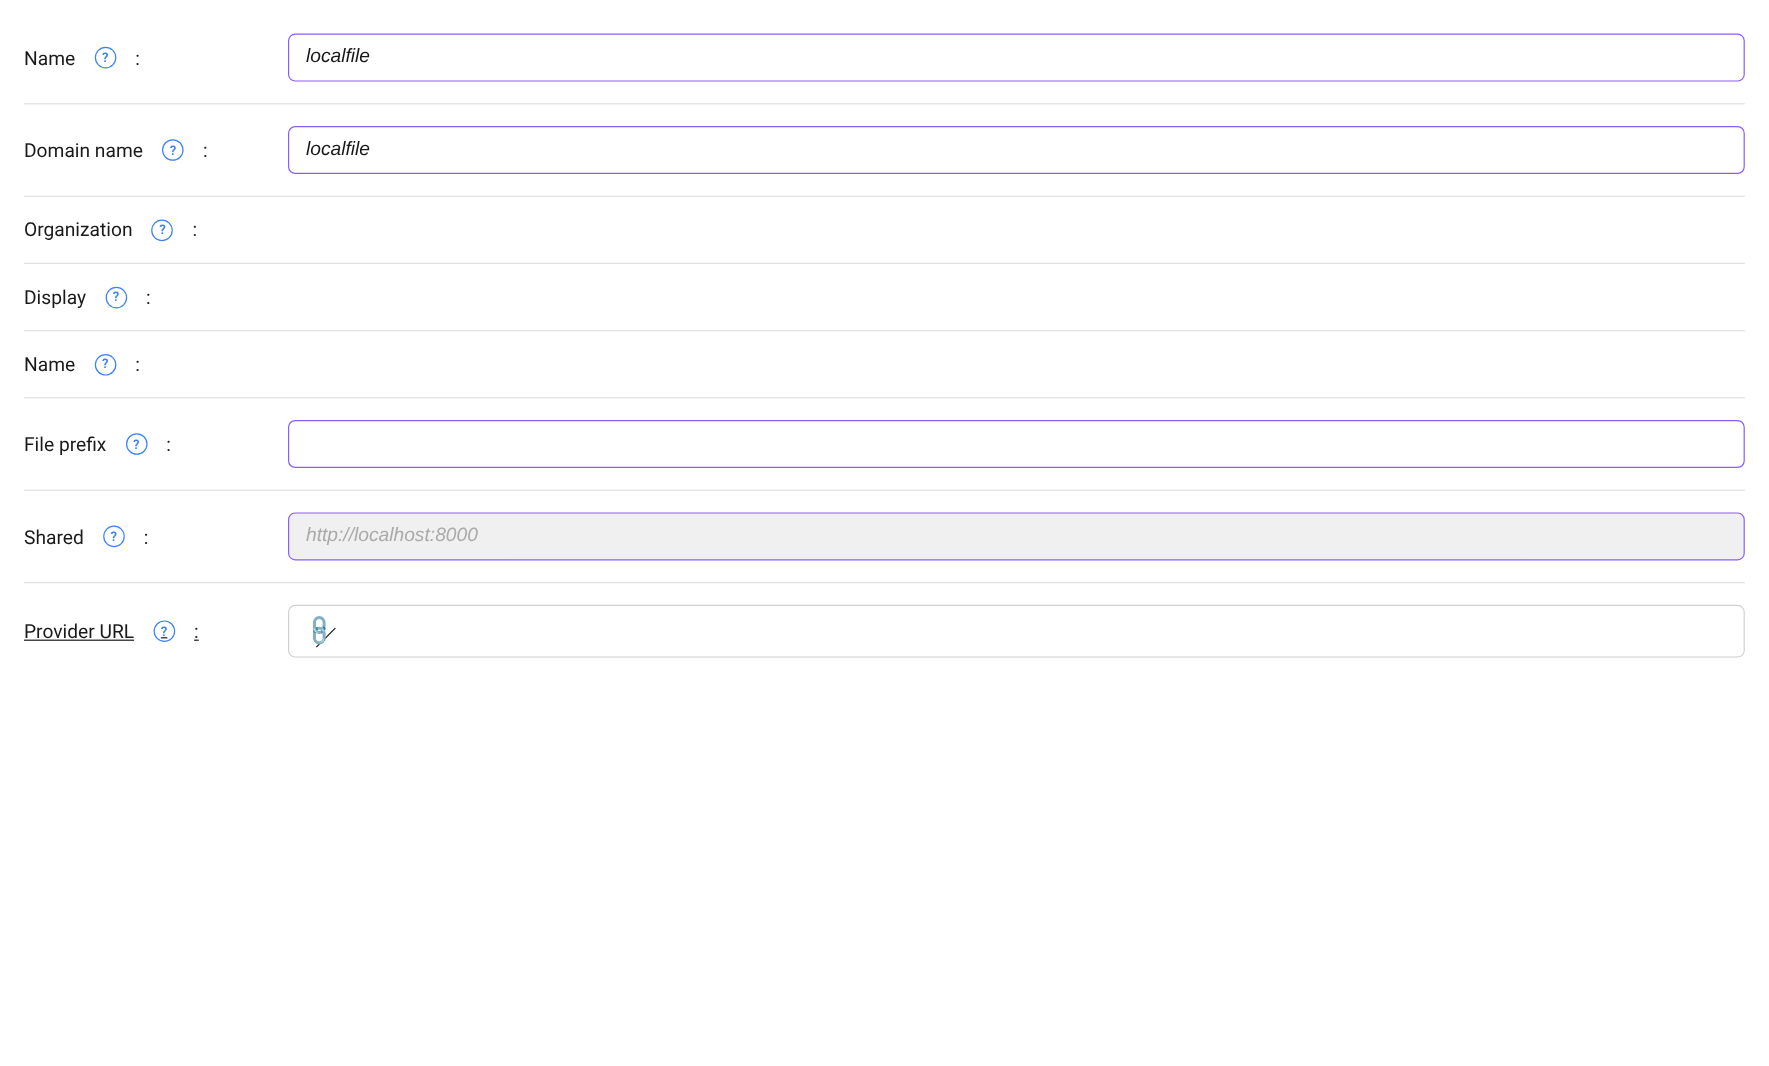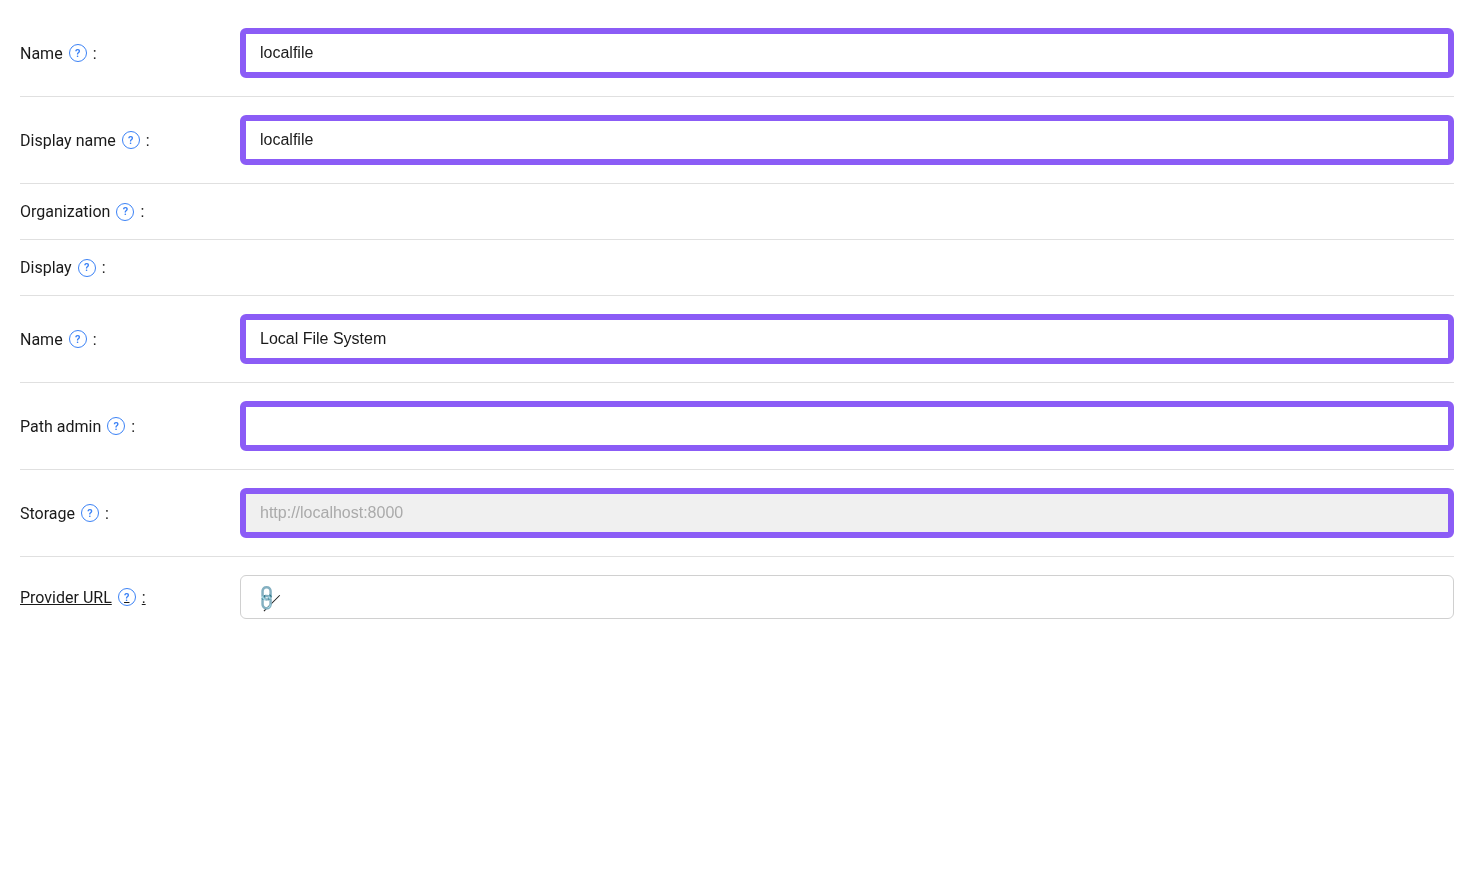--- a/index.html
+++ b/index.html
@@ -30,21 +30,21 @@
     }
 
     .form-row:last-child {
       border-bottom: none;
       text-decoration: underline;
     }
 
     .form-label {
       display: flex;
       align-items: center;
-      gap: 6px;
+      gap: 16px;
       min-width: 220px;
       font-size: 16px;
       color: #1a1a1a;
       flex-shrink: 0;
       text-align: center;
     }
 
     .help-icon {
       display: inline-flex;
       align-items: center;
@@ -60,26 +60,27 @@
       flex-shrink: 0;
     }
 
     .form-field {
       flex: 1;
     }
 
     .form-input {
       width: 100%;
       padding: 10px 14px;
-      border: 6px solid #8b5cf6;
+      border: 1px solid #8b5cf6;
       border-radius: 6px;
       font-size: 16px;
       color: #1a1a1a;
       background: #ffffff;
       outline: none;
+      font-style: italic;
     }
 
     .form-input.disabled {
       background: #f0f0f0;
       color: #6d28d9;
     }
 
     .form-input::placeholder {
       color: #aaaaaa;
     }
@@ -113,21 +114,21 @@
 <div class="form-row">
       <div class="form-label">
         <span>Name</span>
         <span class="help-icon">?</span>
         <span>:</span>
       </div>
       <div class="form-field"><input type="text" class="form-input" value="localfile" style=""></div>
     </div>
     <div class="form-row">
       <div class="form-label">
-        <span>Display name</span>
+        <span>Domain name</span>
         <span class="help-icon">?</span>
         <span>:</span>
       </div>
       <div class="form-field"><input type="text" class="form-input" value="localfile" style=""></div>
     </div>
     <div class="form-row">
       <div class="form-label">
         <span>Organization</span>
         <span class="help-icon">?</span>
         <span>:</span>
@@ -139,33 +140,32 @@
         <span class="help-icon">?</span>
         <span>:</span>
       </div>
     </div>
     <div class="form-row">
       <div class="form-label">
         <span>Name</span>
         <span class="help-icon">?</span>
         <span>:</span>
       </div>
-      <div class="form-field"><input type="text" class="form-input" value="Local File System" style=""></div>
     </div>
     <div class="form-row">
       <div class="form-label">
-        <span>Path admin</span>
+        <span>File prefix</span>
         <span class="help-icon">?</span>
         <span>:</span>
       </div>
       <div class="form-field"><input type="text" class="form-input" style=""></div>
     </div>
     <div class="form-row">
       <div class="form-label">
-        <span>Storage</span>
+        <span>Shared</span>
         <span class="help-icon">?</span>
         <span>:</span>
       </div>
       <div class="form-field"><input type="text" class="form-input disabled" placeholder="http://localhost:8000" disabled="" style=""></div>
     </div>
     <div class="form-row">
       <div class="form-label">
         <span>Provider URL</span>
         <span class="help-icon">?</span>
         <span>:</span>

